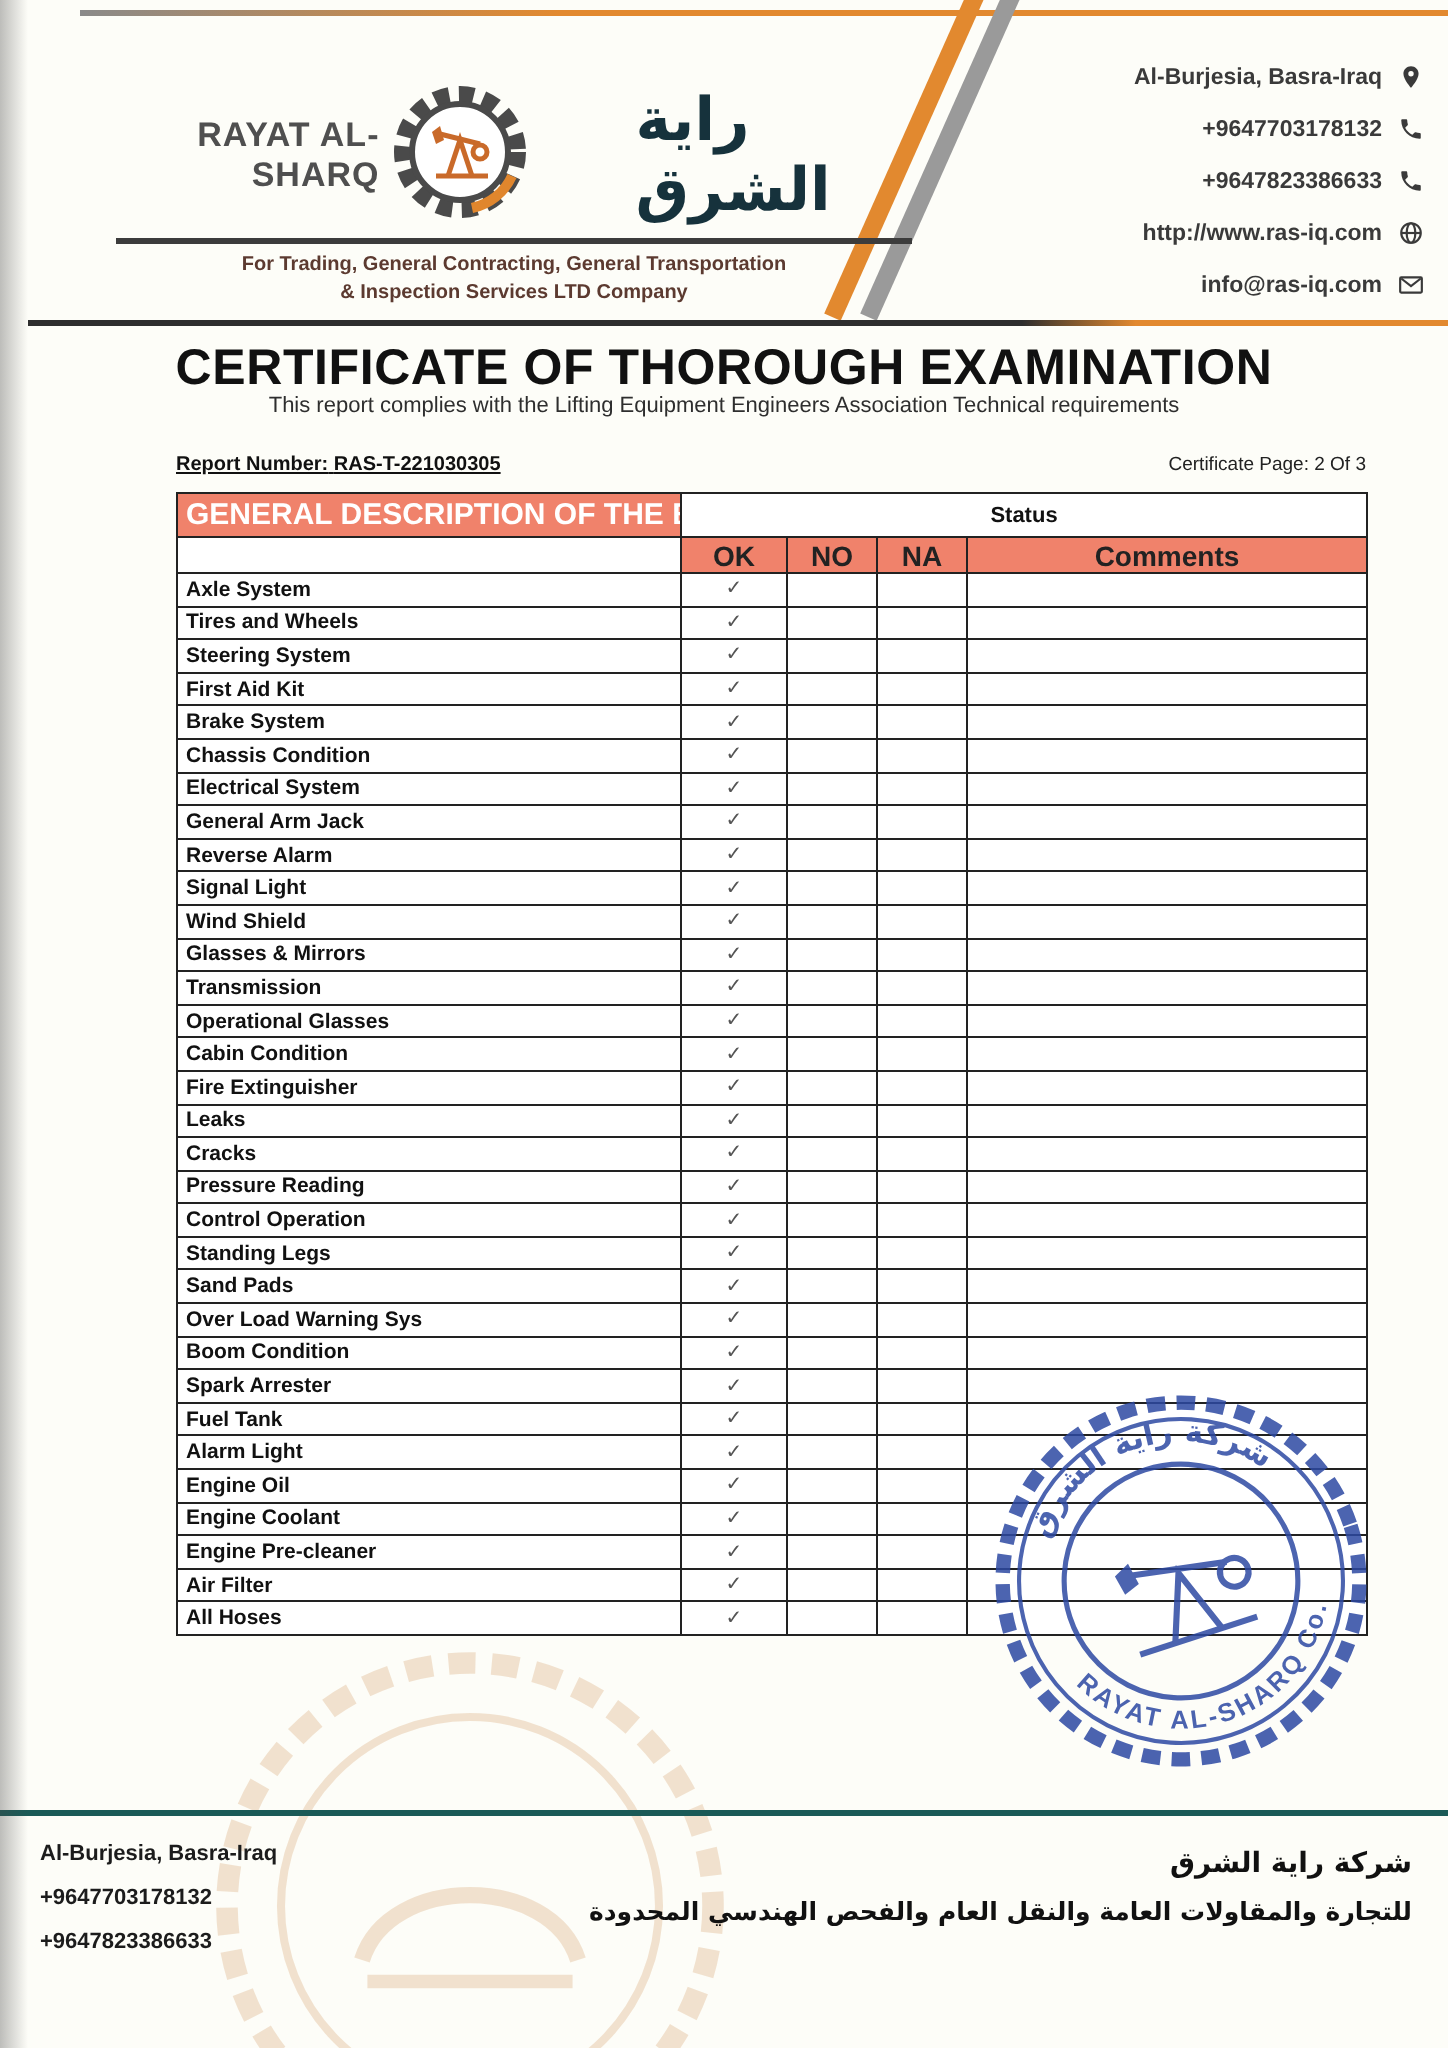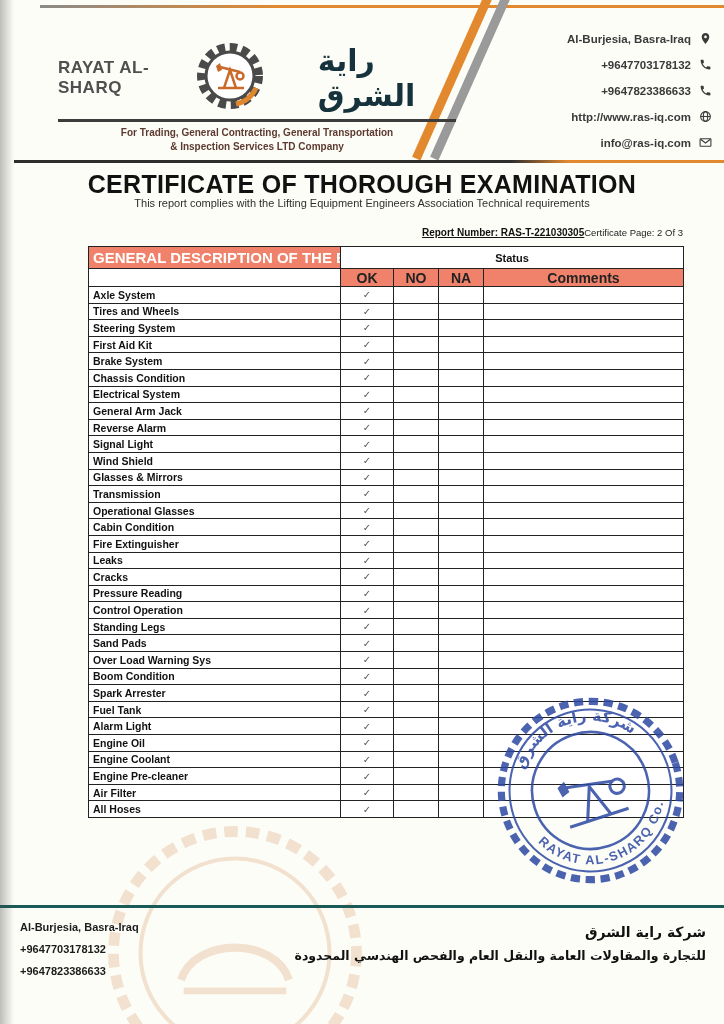--- a/index.html
+++ b/index.html
@@ -13,21 +13,21 @@
     background:linear-gradient(90deg, rgba(70,70,70,.35), rgba(70,70,70,0)); z-index:9; }
   .top-line { position:absolute; top:5px; left:40px; right:0; height:3px;
     background:linear-gradient(90deg,#8a8a8a 0%, #e2892f 35%, #e2892f 100%); }
   .diag { position:absolute; top:-15px; height:190px; width:9px; transform:rotate(24deg); transform-origin:top center; }
   .diag-orange { left:489px; background:#e2892f; }
   .diag-gray { left:507px; background:#9a9a9a; }
 
   
   .logo-block { position:absolute; top:38px; left:58px; width:400px; height:80px;
     display:flex; align-items:center; justify-content:space-between; }
-  .logo-en { font-size:17px; font-weight:bold; color:#4f4f4f; letter-spacing:.5px; }
+  .logo-en { font-size:17px; font-weight:bold; color:#4f4f4f; letter-spacing:.5px;text-align:right; }
   .logo-ar { font-size:30px; font-weight:bold; color:#16323c; font-family:"DejaVu Sans",sans-serif;margin-left:48px; }
   .logo-divider { position:absolute; top:119px; left:58px; width:398px; height:2.5px; background:#3c3c3c; }
   .tagline { position:absolute; top:126px; left:58px; width:398px; text-align:center;
     font-size:10px; font-weight:bold; color:#5c3a30; line-height:14px; }
 
   
   .contact-block { position:absolute; top:32px; right:12px; width:225px; }
   .contact-row { display:flex; align-items:center; justify-content:flex-end; gap:8px;
     margin-bottom:13px; font-size:11.5px; font-weight:bold; color:#3a3a3a; }
   .contact-row svg { flex:0 0 auto; }
@@ -35,21 +35,21 @@
   
   .main-divider { position:absolute; top:160px; left:14px; right:0; height:2.5px;
     background:linear-gradient(90deg,#2e2e2e 0%,#2e2e2e 70%,#e2892f 78%,#e2892f 100%); }
   .title { position:absolute; top:170px; left:0; width:100%; text-align:center;
     font-size:25px; font-weight:bold; color:#111; letter-spacing:.3px; }
   .subtitle { position:absolute; top:197px; left:0; width:100%; text-align:center;
     font-size:11px; color:#2e2e2e; }
 
   
   .report-row { position:absolute; top:227px; left:88px; width:595px;
-    display:flex; justify-content:flex-end; align-items:flex-end; }
+    display:flex; justify-content:space-between; align-items:flex-end; }
   .report-number { font-size:10px; font-weight:bold; color:#111; text-decoration:underline; }
   .cert-page { font-size:9.5px; color:#222; }
 
   
   table.equip { position:absolute; top:246px; left:88px; width:595px;
     border-collapse:collapse; table-layout:fixed; background:#fff; }
   table.equip th, table.equip td { border:1px solid #222; overflow:hidden; white-space:nowrap; }
   .desc-header { background:#F0826B; color:#fff; font-size:15px; font-weight:bold;
     text-align:left; padding:2px 0 2px 4px; height:18px; }
   .status-header { background:#fff; color:#111; font-size:11px; font-weight:bold;

